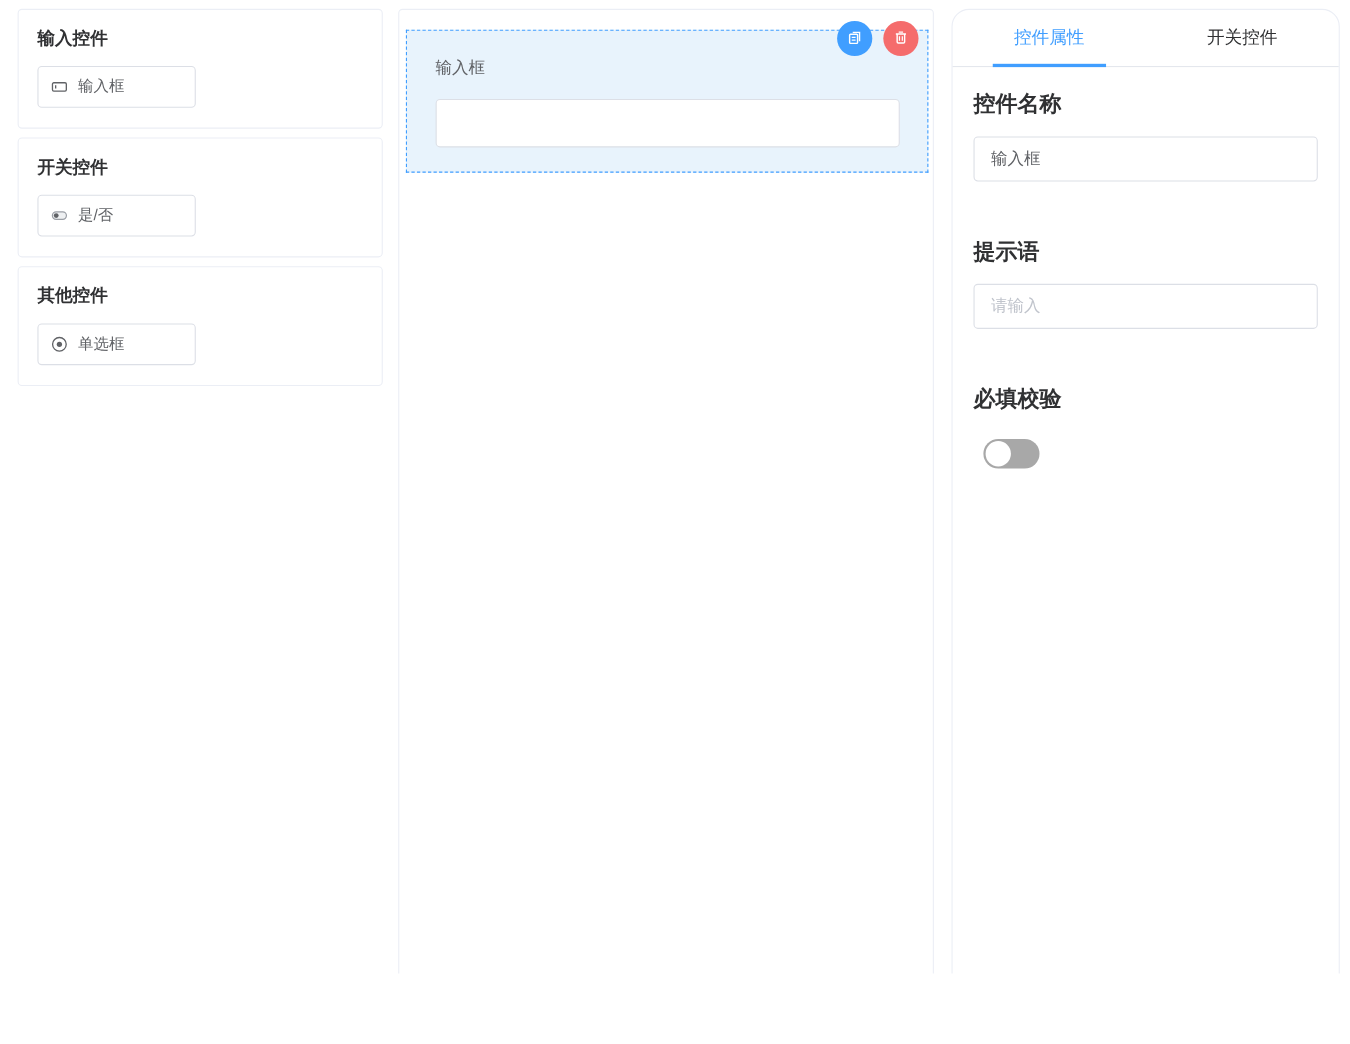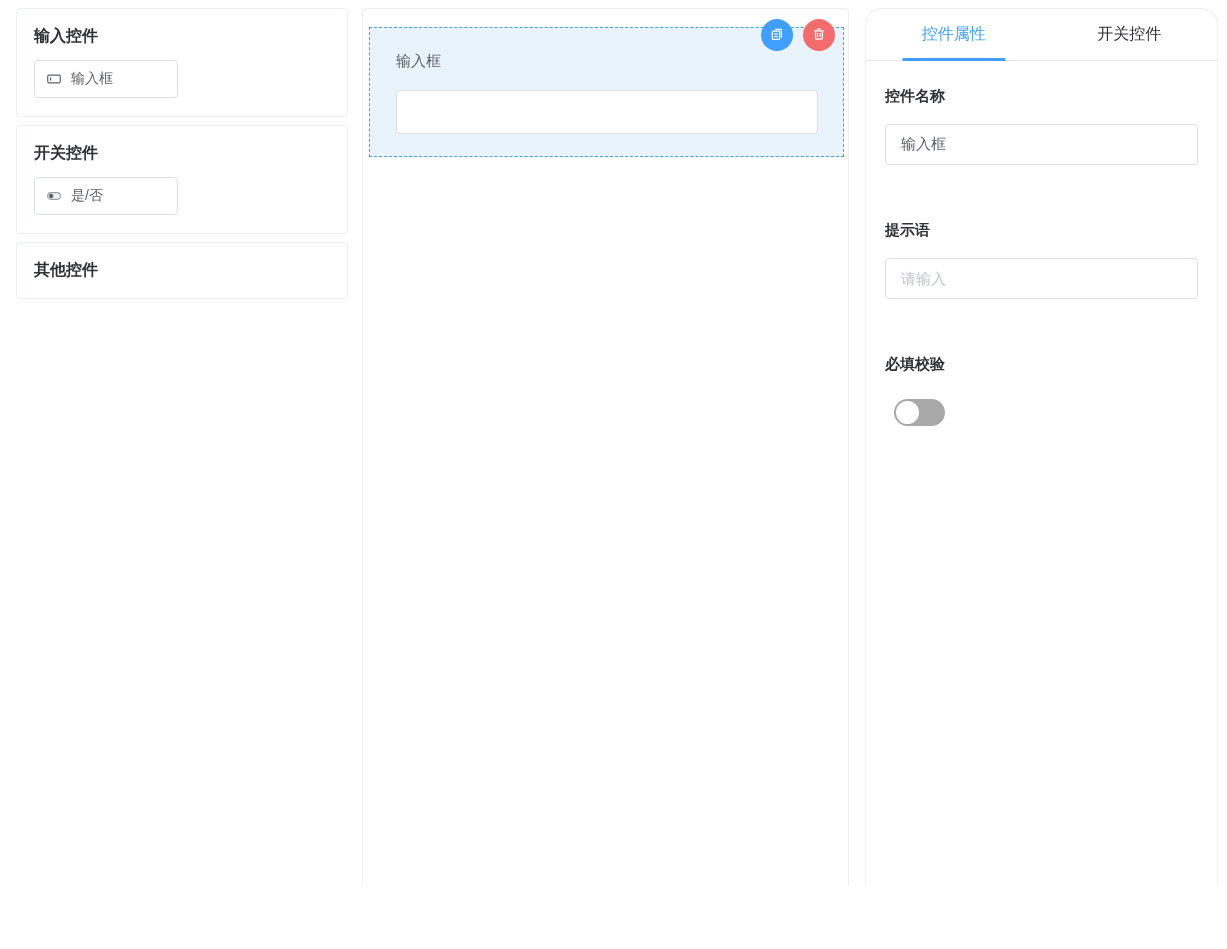--- a/index.html
+++ b/index.html
@@ -35,21 +35,21 @@
   
   .props-panel { position:absolute; left:865px; top:8px; width:353px; height:926px;
     background:#fff; border:1px solid #ebeef5; border-radius:16px; }
   .tabs { display:flex; height:52px; border-bottom:1px solid #e4e7ed; }
   .tab { flex:1; display:flex; align-items:center; justify-content:center;
     font-size:16px; color:#303133; cursor:pointer; position:relative; }
   .tab.active { color:#409eff; }
   .tab.active::after { content:""; position:absolute; bottom:-1px; left:50%;
     transform:translateX(-50%); width:103px; height:3px; background:#409eff; }
   .props-body { padding:26px 19px 0 19px; }
-  .prop-label { font-size:15px; font-weight:700; color:#303133; line-height:17px; }
+  .prop-label { font-size:20px; font-weight:700; color:#303133; line-height:17px; }
   .prop-input { display:block; width:313px; height:41px; margin-top:20px;
     border:1px solid #dcdfe6; border-radius:4px; padding:0 15px; font-size:15px;
     color:#606266; outline:none; background:#fff; }
   .prop-input::placeholder { color:#c0c4cc; }
   .prop-group { margin-top:56px; }
   .prop-group.first { margin-top:0; }
   .switch { margin-top:27px; margin-left:9px; width:51px; height:27px;
     border-radius:13.5px; background:#a8a8a8; position:relative; cursor:pointer; }
   .switch-knob { position:absolute; left:2px; top:2px; width:23px; height:23px;
     border-radius:50%; background:#fff; }
@@ -83,20 +83,29 @@
             <rect x="1.6" y="4.6" width="12.8" height="6.8" rx="3.4" fill="#eef0f2" stroke="#9a9ea5" stroke-width="1.1"></rect>
             <circle cx="5.1" cy="8" r="2.2" fill="#606266"></circle>
           </svg>
         </span>
         <span>是/否</span>
       </div>
     </div>
 
     <div class="palette-card">
       <div class="card-title">其他控件</div>
+      <div class="palette-item">
+        <span>
+          <svg width="16" height="16" viewBox="0 0 16 16">
+            <circle cx="8" cy="8" r="6.2" fill="none" stroke="#606266" stroke-width="1.2"></circle>
+            <circle cx="8" cy="8" r="2.4" fill="#606266"></circle>
+          </svg>
+        </span>
+        <span>单选框</span>
+      </div>
     </div>
 
   </div>
 
   <div class="canvas-panel">
     <div class="widget">
       <div class="widget-actions">
         <button class="action-btn copy">
           <span>
             <svg width="18" height="18" viewBox="0 0 18 18">

